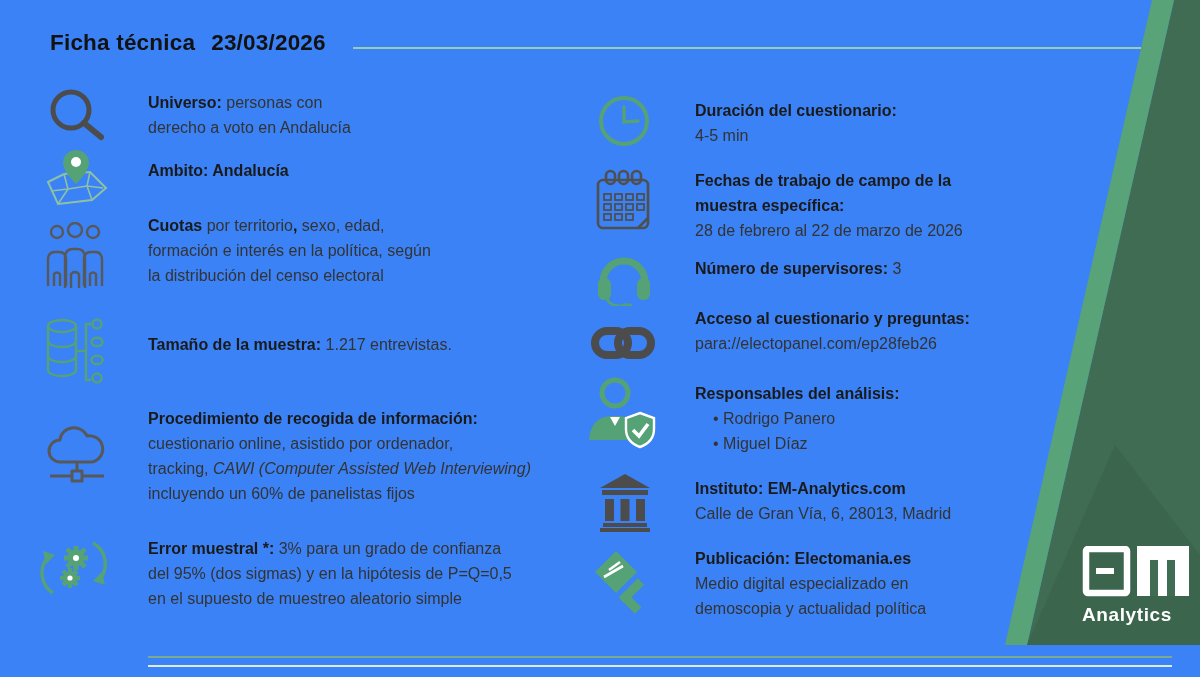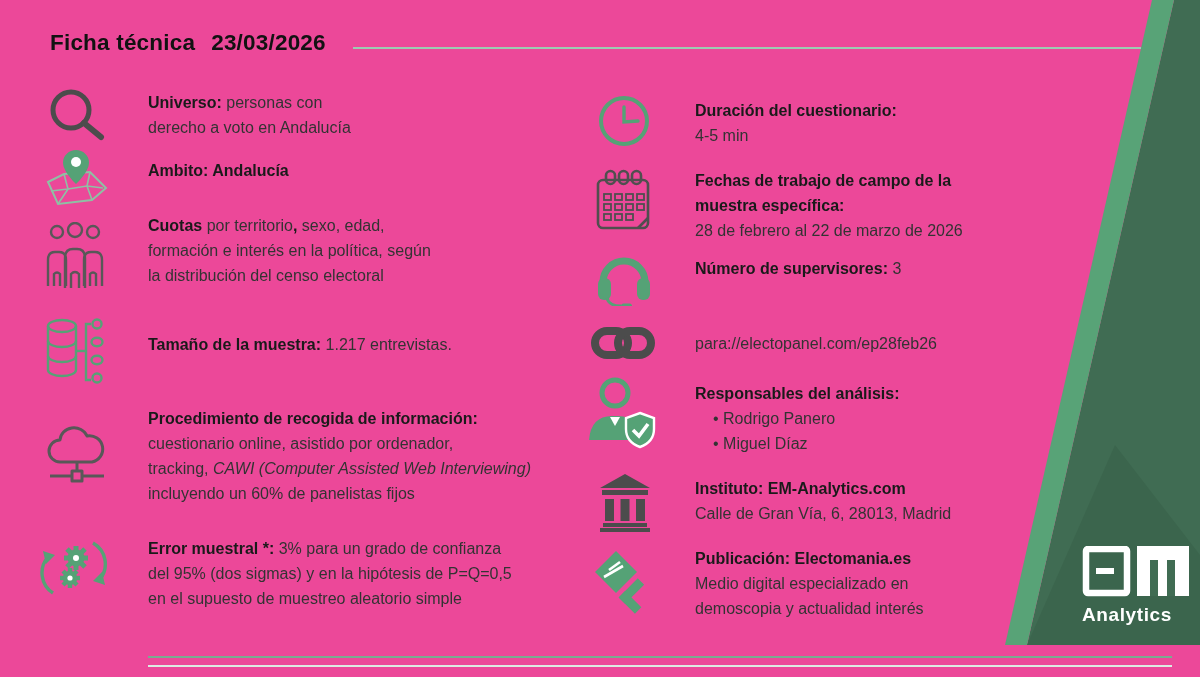--- a/index.html
+++ b/index.html
@@ -11,21 +11,21 @@
     --band-dark:#406C53;
     --band-facet:#3B654D;
     --rule:#9CCBB2;
     --line-green:#79AB90;
     --line-faint:#DCEBE3;
     --text:#333333;
     --text-bold:#1A1A1A;
   }
   html,body{margin:0;padding:0;background:#ffffff;}
   .canvas{
-    position:relative;width:1200px;height:677px;background:#ec4899;overflow:hidden;
+    position:relative;width:1200px;height:677px;background:#3b82f6;overflow:hidden;
     font-family:"Liberation Sans","DejaVu Sans",sans-serif;color:var(--text);
   }
   .page-title{
     position:absolute;left:50px;top:30px;font-size:22.5px;font-weight:700;
     color:#121212;letter-spacing:0.2px;white-space:nowrap;
   }
   .page-title .date{margin-left:16px;}
   .title-rule{position:absolute;left:353px;top:47px;width:788px;height:2px;background:var(--rule);}
   .item{position:absolute;font-size:16px;line-height:25px;color:var(--text);}
   .seg-b{font-weight:700;color:var(--text-bold);}
@@ -220,24 +220,24 @@
   <div class="item" style="left:148px;top:90px;width:480px"><span class="seg-b">Universo:</span><span> personas con</span><br><span>derecho a voto en Andalucía</span></div>
   <div class="item" style="left:148px;top:158px;width:480px"><span class="seg-b">Ambito: Andalucía</span></div>
   <div class="item" style="left:148px;top:213px;width:480px"><span class="seg-b">Cuotas</span><span> por territorio</span><span class="seg-b">,</span><span> sexo, edad,</span><br><span>formación e interés en la política, según</span><br><span>la distribución del censo electoral</span></div>
   <div class="item" style="left:148px;top:332px;width:480px"><span class="seg-b">Tamaño de la muestra:</span><span> 1.217 entrevistas.</span></div>
   <div class="item" style="left:148px;top:406px;width:500px"><span class="seg-b">Procedimiento de recogida de información:</span><br><span>cuestionario online, asistido por ordenador,</span><br><span>tracking, </span><span class="seg-i">CAWI (Computer Assisted Web Interviewing)</span><br><span>incluyendo un 60% de panelistas fijos</span></div>
   <div class="item" style="left:148px;top:536px;width:500px"><span class="seg-b">Error muestral *:</span><span> 3% para un grado de confianza</span><br><span>del 95% (dos sigmas) y en la hipótesis de P=Q=0,5</span><br><span>en el  supuesto de muestreo aleatorio simple</span></div>
 
   <div class="item" style="left:695px;top:98px;width:340px"><span class="seg-b">Duración del cuestionario:</span><br><span>4-5 min</span></div>
   <div class="item" style="left:695px;top:168px;width:340px"><span class="seg-b">Fechas de trabajo de campo de la</span><br><span class="seg-b">muestra específica:</span><br><span>28 de febrero al 22 de marzo de 2026</span></div>
   <div class="item" style="left:695px;top:256px;width:340px"><span class="seg-b">Número de supervisores:</span><span> 3</span></div>
-  <div class="item" style="left:695px;top:306px;width:340px"><br><span>para://electopanel.com/ep28feb26</span></div>
+  <div class="item" style="left:695px;top:306px;width:340px"><span class="seg-b">Acceso al cuestionario y preguntas:</span><br><span>para://electopanel.com/ep28feb26</span></div>
   <div class="item" style="left:695px;top:381px;width:340px"><span class="seg-b">Responsables del análisis:</span><br><span class="seg-ind">•  Rodrigo Panero</span><br><span class="seg-ind">•  Miguel Díaz</span></div>
   <div class="item" style="left:695px;top:476px;width:340px"><span class="seg-b">Instituto: EM-Analytics.com</span><br><span>Calle de Gran Vía, 6, 28013, Madrid</span></div>
-  <div class="item" style="left:695px;top:546px;width:340px"><span class="seg-b">Publicación: Electomania.es</span><br><span>Medio digital especializado en</span><br><span>demoscopia y actualidad interés</span></div>
+  <div class="item" style="left:695px;top:546px;width:340px"><span class="seg-b">Publicación: Electomania.es</span><br><span>Medio digital especializado en</span><br><span>demoscopia y actualidad política</span></div>
 
   <div class="logo">
     <svg width="110" height="52" viewBox="0 0 110 52">
       <rect x="4" y="3" width="41" height="44" rx="2" fill="none" stroke="#ffffff" stroke-width="6.5"></rect>
       <rect x="14" y="22" width="18" height="6" fill="#ffffff"></rect>
       <rect x="55" y="0" width="52" height="50" fill="#ffffff"></rect>
       <rect x="68" y="14" width="8" height="36" fill="var(--band-dark)"></rect>
       <rect x="85" y="14" width="8" height="36" fill="var(--band-dark)"></rect>
     </svg>
     <div class="logo-sub">Analytics</div>

